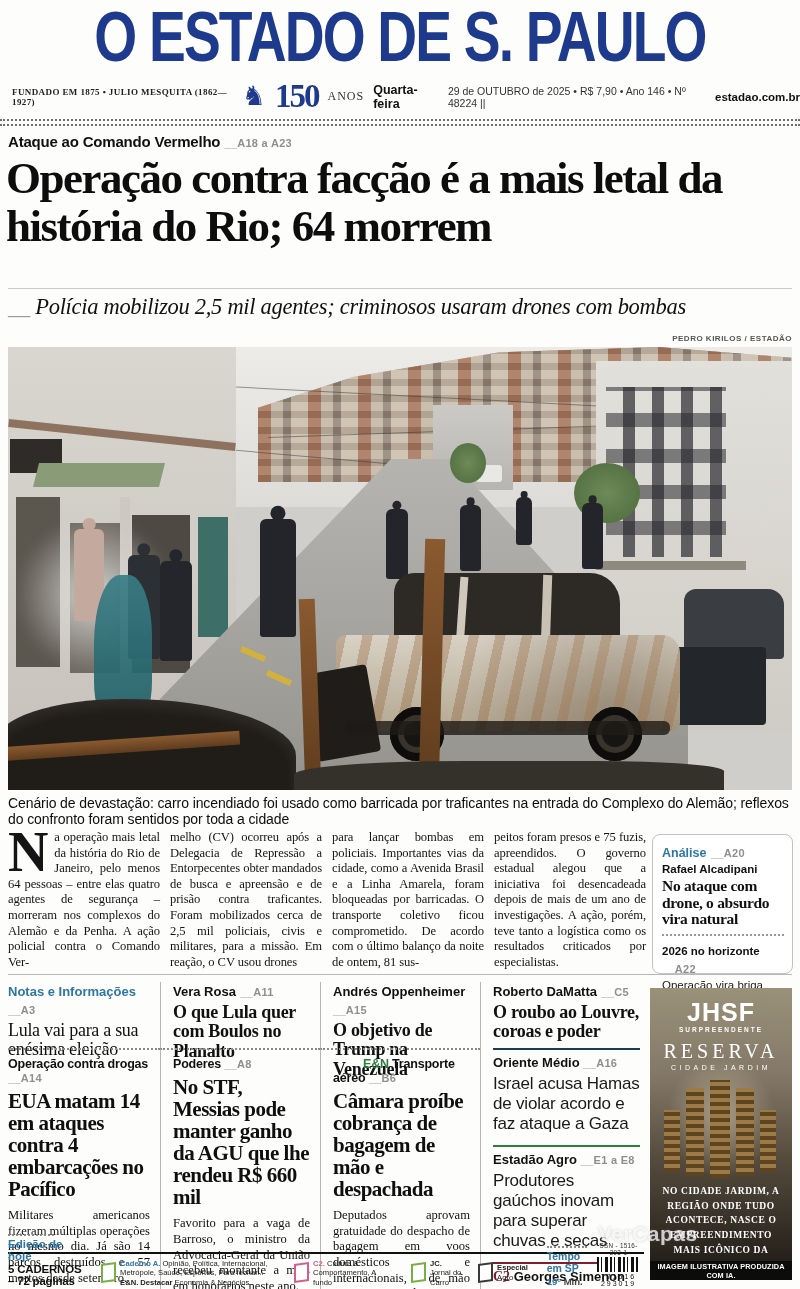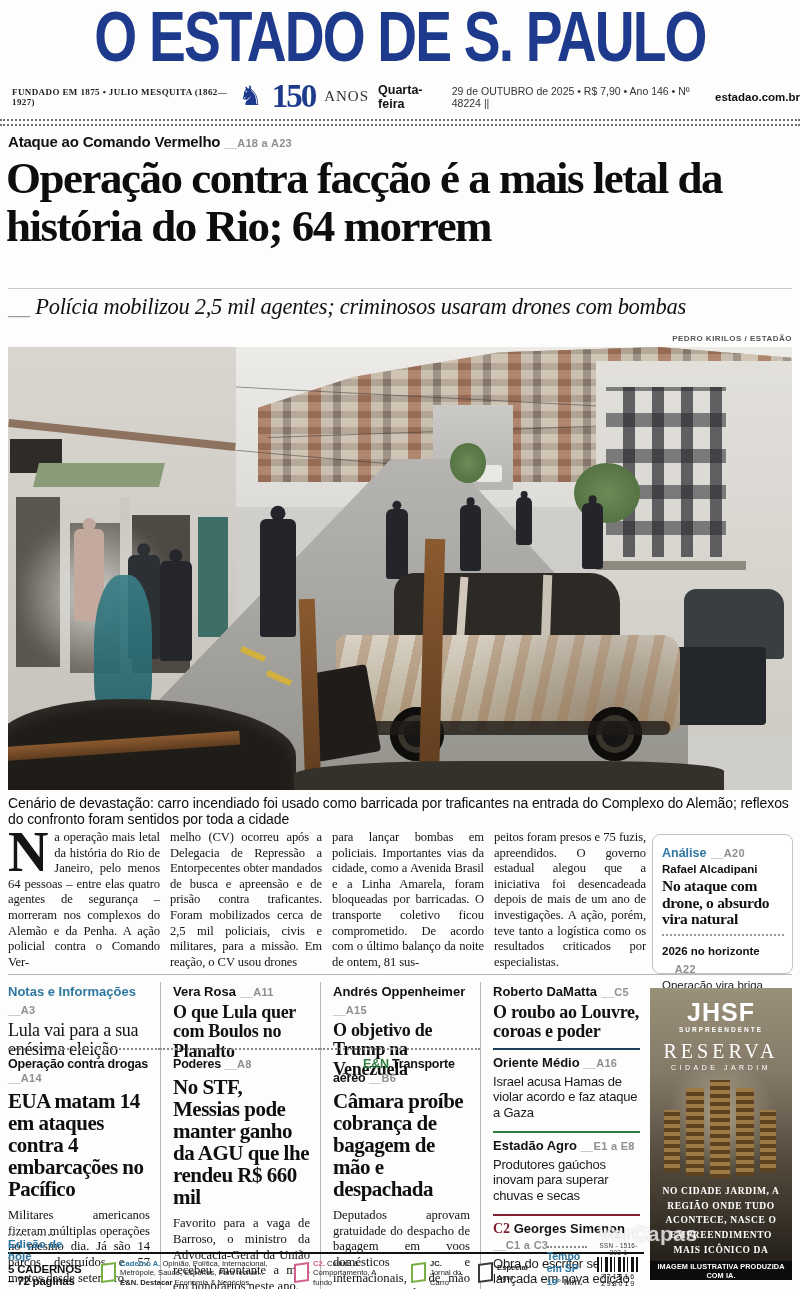--- a/index.html
+++ b/index.html
@@ -8,21 +8,21 @@
   .abs{position:absolute;}
 
   
   .mast-title{top:2px;left:0;width:800px;text-align:center;color:#1e3a8c;
     font-family:"Liberation Sans",sans-serif;font-weight:700;font-size:60px;line-height:1;
     letter-spacing:-2px;transform:scale(.92,1.18);transform-origin:center top;white-space:nowrap;}
   .mast-info{top:82px;left:0;width:800px;display:flex;justify-content:center;align-items:center;gap:9px;}
   .founded{font-family:"Liberation Serif",serif;font-weight:700;font-size:9px;letter-spacing:.4px;color:#222;padding-left:12px;}
   .horse{color:#1e3a8c;font-size:27px;line-height:1;}
   .anniv-num{color:#1e3a8c;font-weight:700;font-size:33px;line-height:.9;font-family:"Liberation Serif",serif;letter-spacing:-2px;}
-  .anniv-lbl{font-family:"Liberation Serif",serif;font-size:15px;letter-spacing:1px;color:#333;}
+  .anniv-lbl{font-family:"Liberation Serif",serif;font-size:12px;letter-spacing:1px;color:#333;}
   .date-day{font-weight:700;font-size:12.5px;color:#111;}
   .date-rest{font-size:10.5px;color:#333;}
   .site{font-weight:700;font-size:11.5px;color:#111;}
 
   .top-dotted{top:119px;left:0;width:800px;height:3px;
     border-top:2px dotted #6f6f6f;border-bottom:2px dotted #6f6f6f;}
 
   
   .kicker{top:133px;left:8px;font-weight:700;font-size:15px;letter-spacing:-.2px;}
   .pages{color:#8f8f8f;font-weight:700;font-size:11px;letter-spacing:.3px;}
@@ -132,21 +132,21 @@
   .st-label .grn{color:#2f7d3f;padding-left:30px;}
   .st-title{font-family:"Liberation Serif",serif;font-weight:700;font-size:21px;line-height:1.05;
     letter-spacing:-.5px;margin-top:5px;color:#0f0f0f;}
   .st-body{font-family:"Liberation Serif",serif;font-size:12.6px;line-height:1.24;text-align:justify;margin-top:8px;}
   .brief{margin-bottom:11px;padding-top:5px;}
   .brief.b-navy{border-top:2px solid #1d3c5a;}
   .brief.b-green{border-top:2px solid #2f7d3f;}
   .brief.b-maroon{border-top:2px solid #7d1f2e;}
   .br-label{font-weight:700;font-size:13px;}
   .br-label .mrn{color:#7d1f2e;font-family:"Liberation Serif",serif;font-size:14px;}
-  .br-text{font-size:13px;line-height:1.18;margin-top:4px;color:#1a1a1a;letter-spacing:-.2px;}
+  .br-text{font-size:17px;line-height:1.18;margin-top:4px;color:#1a1a1a;letter-spacing:-.2px;}
 
   
   .ad{top:988px;left:650px;width:142px;height:292px;overflow:hidden;color:#fff;text-align:center;
     background:linear-gradient(180deg,#9a9179 0%,#837867 30%,#564c3e 58%,#1b1813 100%);}
   .ad *{position:absolute;left:0;width:142px;}
   .ad .glow{top:70px;left:16px;width:110px;height:120px;border-radius:50%;
     background:radial-gradient(rgba(226,214,180,.5),rgba(0,0,0,0) 70%);}
   .ad-brand{top:10px;font-weight:700;font-size:25px;letter-spacing:1px;}
   .ad-tag{top:38px;font-weight:700;font-size:6.5px;letter-spacing:2px;}
   .ad-title{top:52px;font-family:"Liberation Serif",serif;font-size:20px;letter-spacing:4px;}

